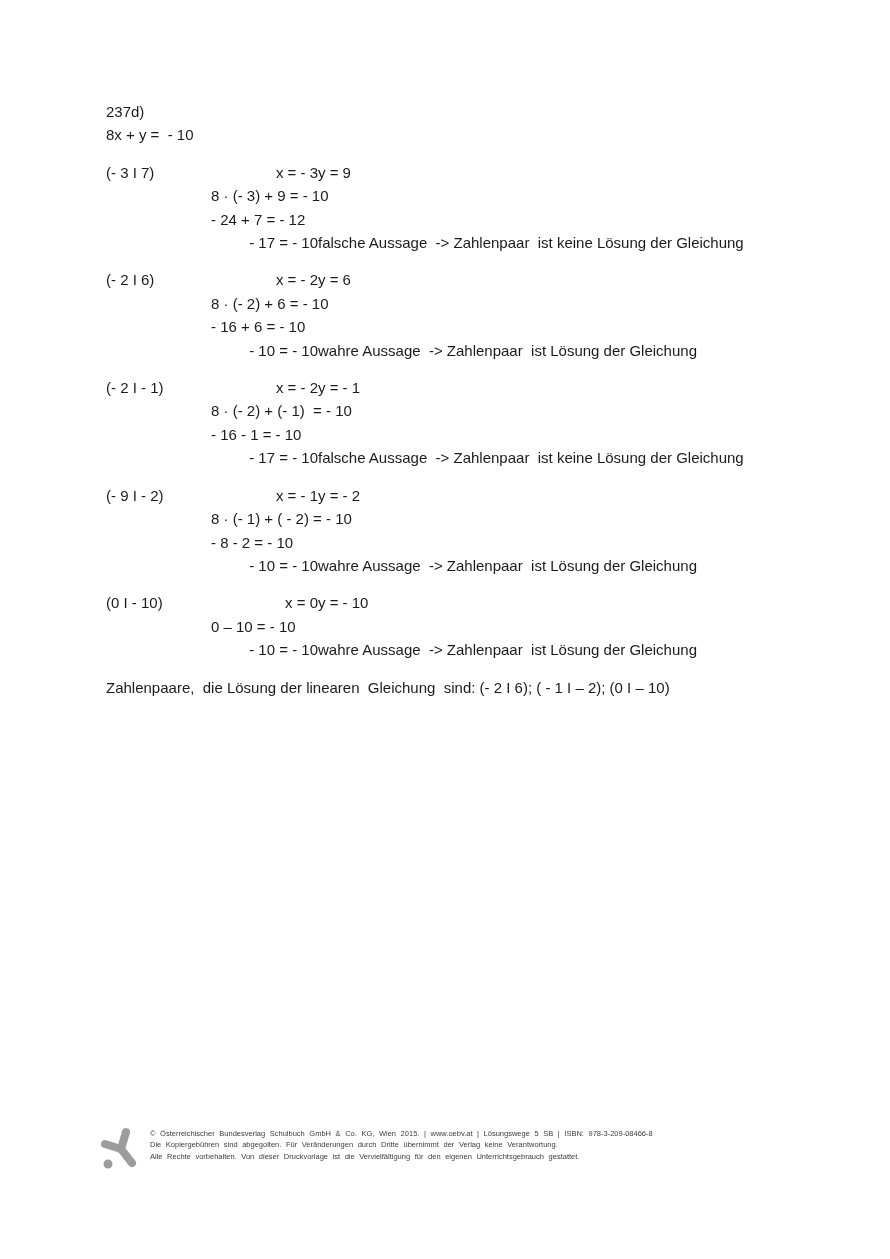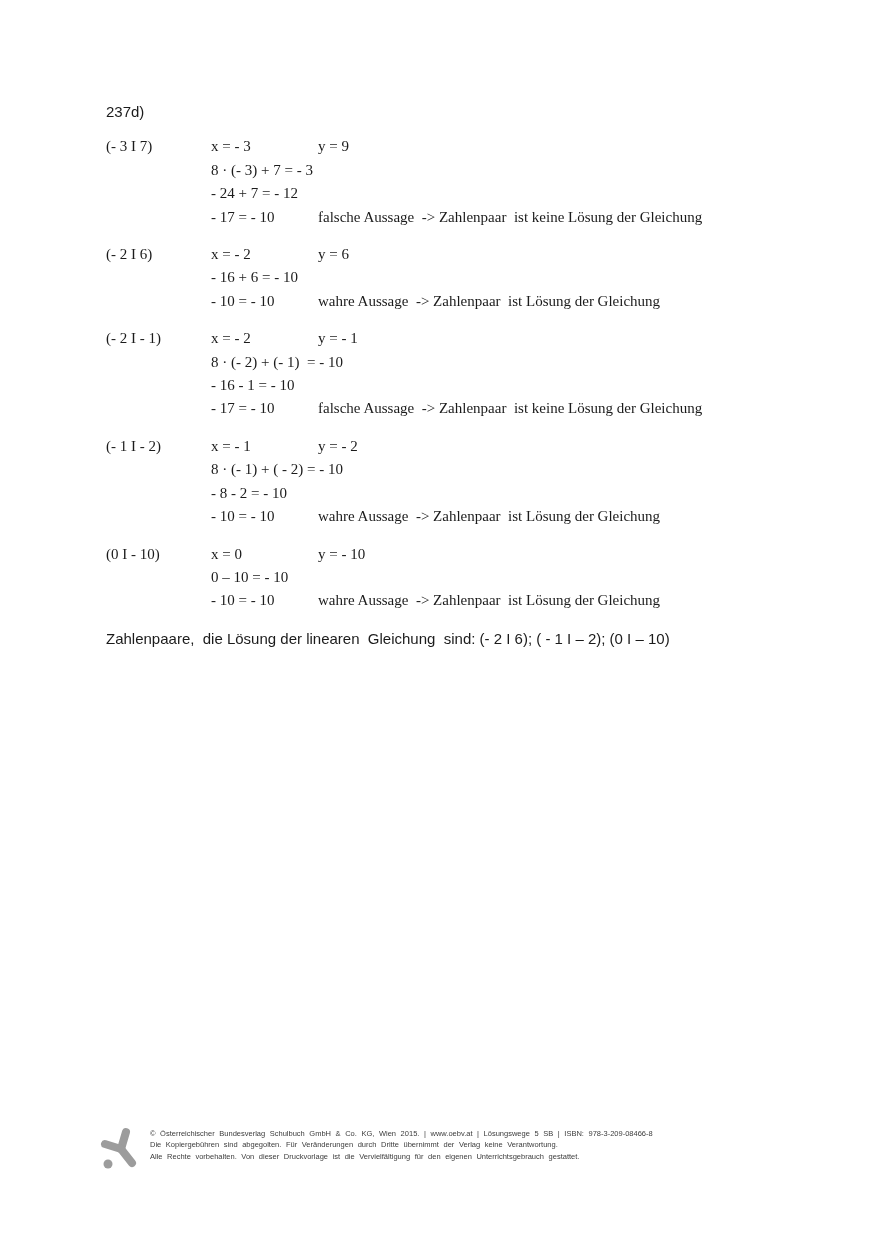--- a/index.html
+++ b/index.html
@@ -19,26 +19,26 @@
     position: absolute;
     left: 106px;
     top: 100px;
     width: 680px;
   }
   .line, .row {
     font-size: 15px;
     line-height: 23.4px;
     white-space: pre;
   }
-  .row { display: flex; font-family: Liberation Serif, serif; }
+  .row { display: flex; }
   .row > span { white-space: pre; flex: 0 0 auto; }
   .c1 { width: 105px; }
-  .c2 { width: 107px; }
+  .c2 { width: 107px; text-align: right; }
   .free { flex: 0 1 auto; }
-  .problem-label { margin-bottom: 12px; }
+  .problem-label { margin-bottom: 0; }
   .equation { margin-bottom: 14px; }
   .block { margin-bottom: 14px; }
   .summary { margin-top: 12px; }
   .footer {
     position: absolute;
     left: 100px;
     top: 1126px;
     display: flex;
     align-items: flex-start;
   }
@@ -57,47 +57,52 @@
     padding-top: 2px;
   }
 </style>
 </head>
 <body>
 
 <div class="content">
 
   <div class="line problem-label">237d)</div>
 
+  <div class="line equation">8x + y =  - 10</div>
 
   <div class="block">
     <div class="row">
       <span class="c1">(- 3 I 7)</span>
       <span class="c2">x = - 3</span>
       <span class="free">y = 9</span>
     </div>
     <div class="row">
       <span class="c1"></span>
-      <span class="free">8 · (- 3) + 7 = - 3</span>
+      <span class="free">8 · (- 3) + 9 = - 10</span>
     </div>
     <div class="row">
       <span class="c1"></span>
       <span class="free">- 24 + 7 = - 12</span>
     </div>
     <div class="row">
       <span class="c1"></span>
       <span class="c2">- 17 = - 10</span>
       <span class="free">falsche Aussage  -&gt; Zahlenpaar  ist keine Lösung der Gleichung</span>
     </div>
   </div>
 
   <div class="block">
     <div class="row">
       <span class="c1">(- 2 I 6)</span>
       <span class="c2">x = - 2</span>
       <span class="free">y = 6</span>
+    </div>
+    <div class="row">
+      <span class="c1"></span>
+      <span class="free">8 · (- 2) + 6 = - 10</span>
     </div>
     <div class="row">
       <span class="c1"></span>
       <span class="free">- 16 + 6 = - 10</span>
     </div>
     <div class="row">
       <span class="c1"></span>
       <span class="c2">- 10 = - 10</span>
       <span class="free">wahre Aussage  -&gt; Zahlenpaar  ist Lösung der Gleichung</span>
     </div>
@@ -119,21 +124,21 @@
     </div>
     <div class="row">
       <span class="c1"></span>
       <span class="c2">- 17 = - 10</span>
       <span class="free">falsche Aussage  -&gt; Zahlenpaar  ist keine Lösung der Gleichung</span>
     </div>
   </div>
 
   <div class="block">
     <div class="row">
-      <span class="c1">(- 1 I - 2)</span>
+      <span class="c1">(- 9 I - 2)</span>
       <span class="c2">x = - 1</span>
       <span class="free">y = - 2</span>
     </div>
     <div class="row">
       <span class="c1"></span>
       <span class="free">8 · (- 1) + ( - 2) = - 10</span>
     </div>
     <div class="row">
       <span class="c1"></span>
       <span class="free">- 8 - 2 = - 10</span>

